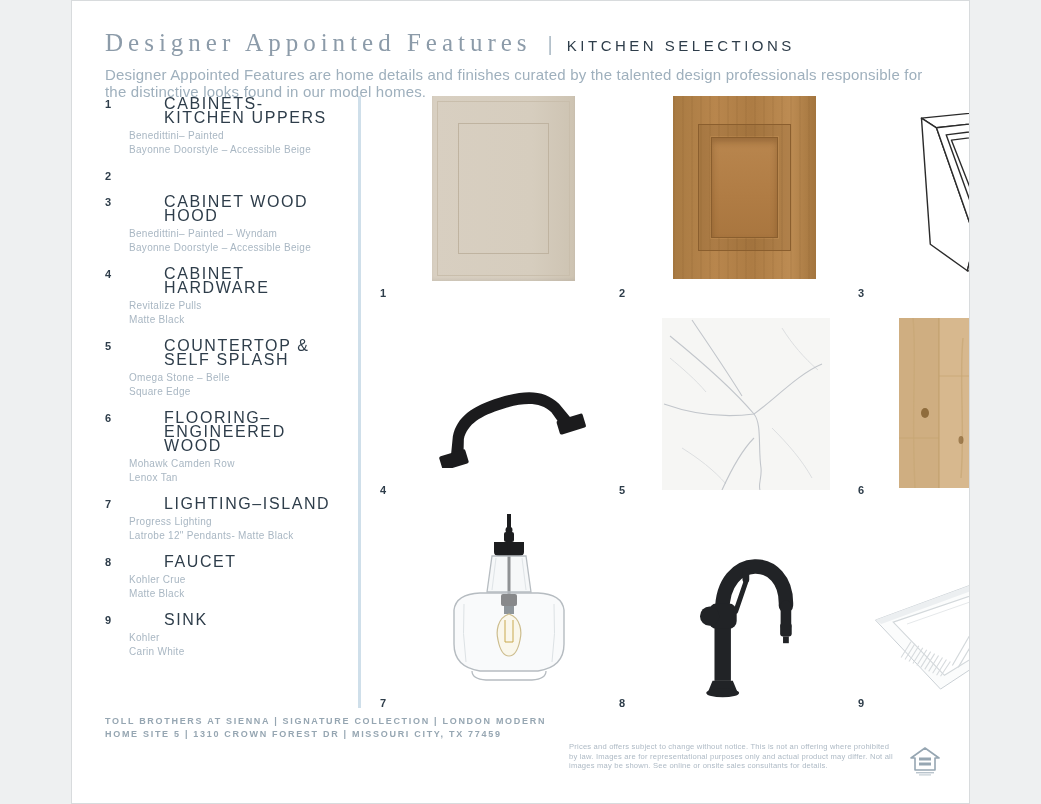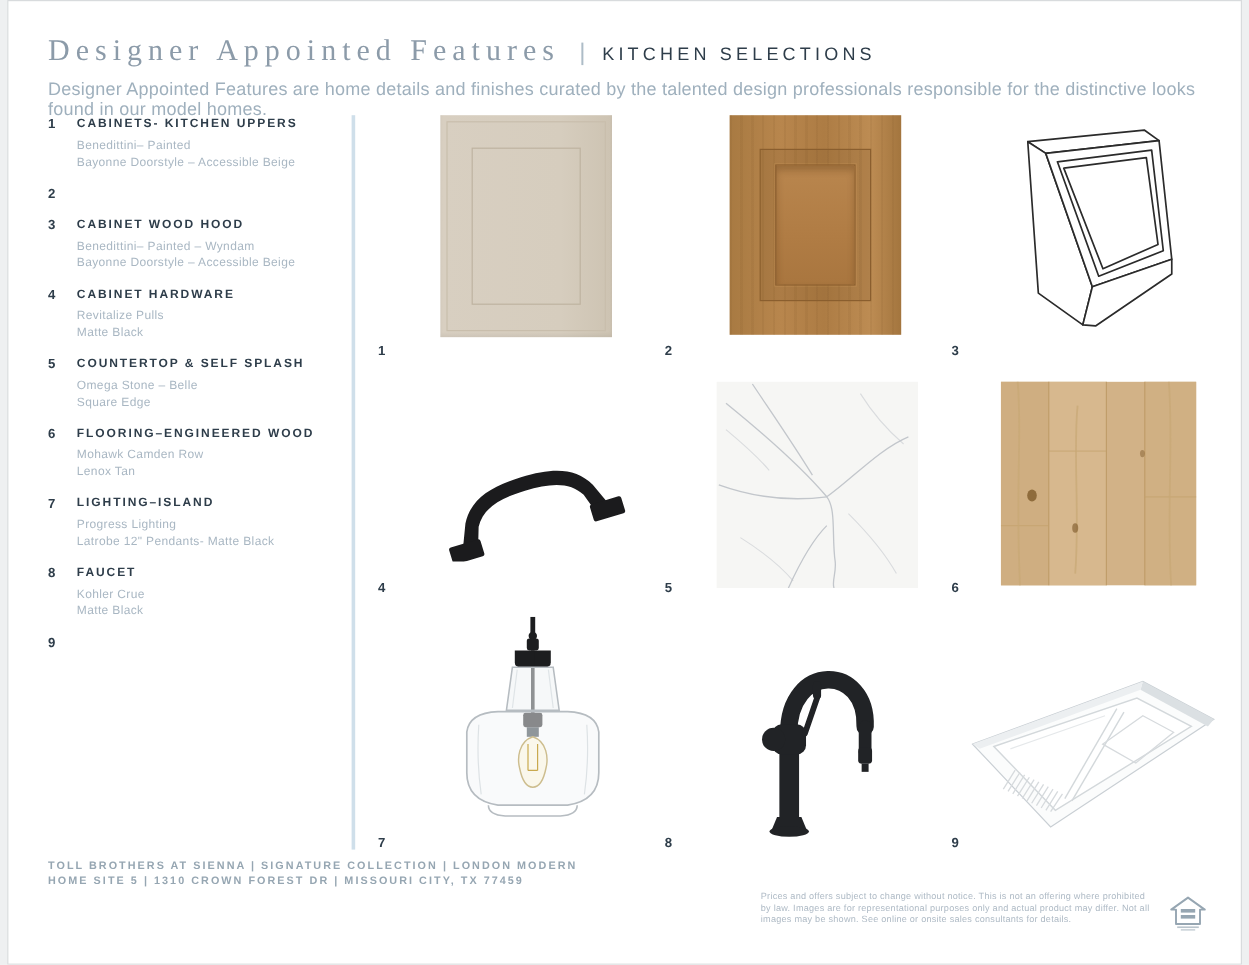--- a/index.html
+++ b/index.html
@@ -1,18 +1,18 @@
 <!DOCTYPE html>
 <html><head>
 <meta charset="utf-8">
 <style>
   * { margin:0; padding:0; box-sizing:border-box; }
   html,body { background:#eef0f1; }
   .page {
-    position:relative; width:1029px; height:804px; margin:0 auto;
+    position:relative; width:899px; height:804px; margin:0 auto;
     background:#ffffff; border:1px solid #d8dbdd; overflow:hidden;
     font-family:"Liberation Sans", sans-serif;
   }
   
   .header { position:absolute; left:33px; top:28px; right:30px; }
   .title-row { display:flex; align-items:baseline; }
   .main-title {
     font-family:"Liberation Serif", serif; font-weight:400;
     font-size:25px; letter-spacing:5px; color:#8C9BA9;
   }
@@ -21,21 +21,21 @@
     font-size:15px; letter-spacing:3.5px; color:#2E3D4A; font-weight:500;
   }
   .description {
     margin-top:9px; font-size:15px; letter-spacing:.2px; color:#9FB0BD;
   }
   
   .list { position:absolute; left:33px; top:96px; width:250px; }
   .item { display:flex; margin-bottom:13px; }
   .item .num { width:24px; font-size:11px; font-weight:600; color:#2E3D4A; padding-top:1px; }
   .item .txt { width:214px; }
-  .item-title { font-size:10px; font-weight:700; letter-spacing:1.6px; color:#2E3D4A; line-height:14px; }
+  .item-title { font-size:16px; font-weight:400; letter-spacing:1.6px; color:#2E3D4A; line-height:14px;margin-left:35px; }
   .item-sub  { font-size:10px; color:#A9B7C3; line-height:13.5px; letter-spacing:.3px; }
   .item-sub.first { margin-top:4px; }
   
   .divider { position:absolute; left:286px; top:95px; width:3px; height:612px; background:#CFDFEA; }
   
   .cell { position:absolute; }
   .cell .caption {
     position:absolute; left:6px; bottom:2px;
     font-size:11px; font-weight:600; color:#2E3D4A;
   }
@@ -149,20 +149,25 @@
     <div class="item">
       <span class="num">8</span>
       <div class="txt">
         <div class="item-title">FAUCET</div>
         <div class="item-sub first">Kohler Crue</div>
         <div class="item-sub">Matte Black</div>
       </div>
     </div>
     <div class="item">
       <span class="num">9</span>
+      <div class="txt">
+        <div class="item-title">SINK</div>
+        <div class="item-sub first">Kohler</div>
+        <div class="item-sub">Carin White</div>
+      </div>
     </div>
   </div>
 
   <div class="divider"></div>
 
   <figure class="cell c1">
     <div class="art door-beige">
       <div class="line1"></div>
         <div class="line2"></div>
     </div>

